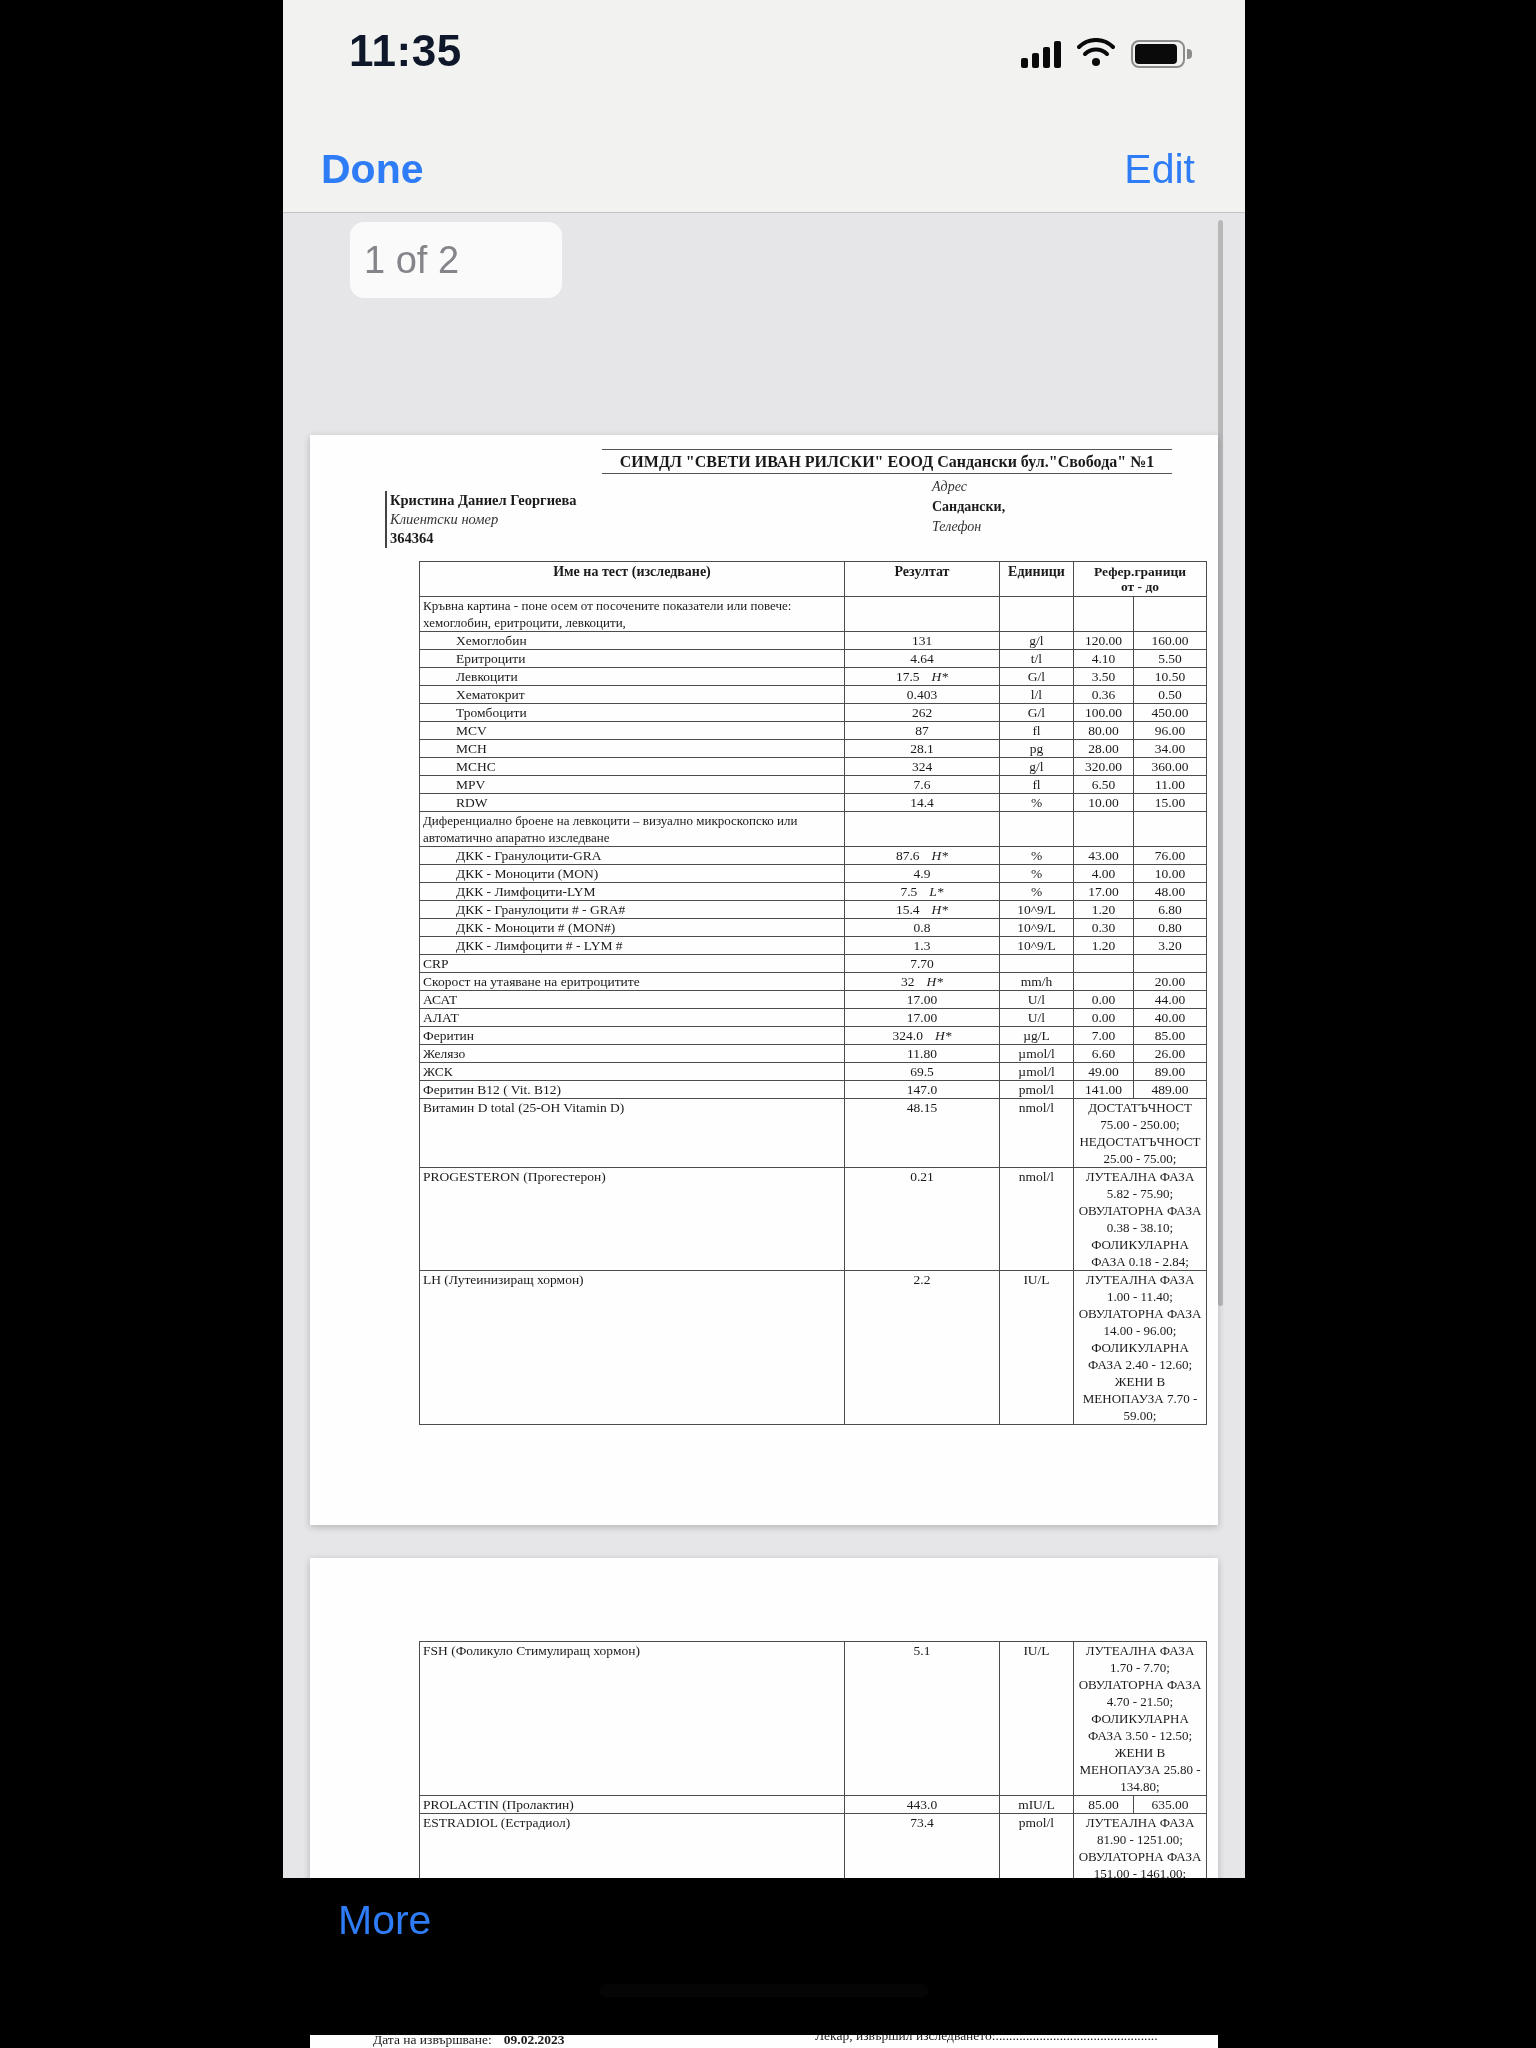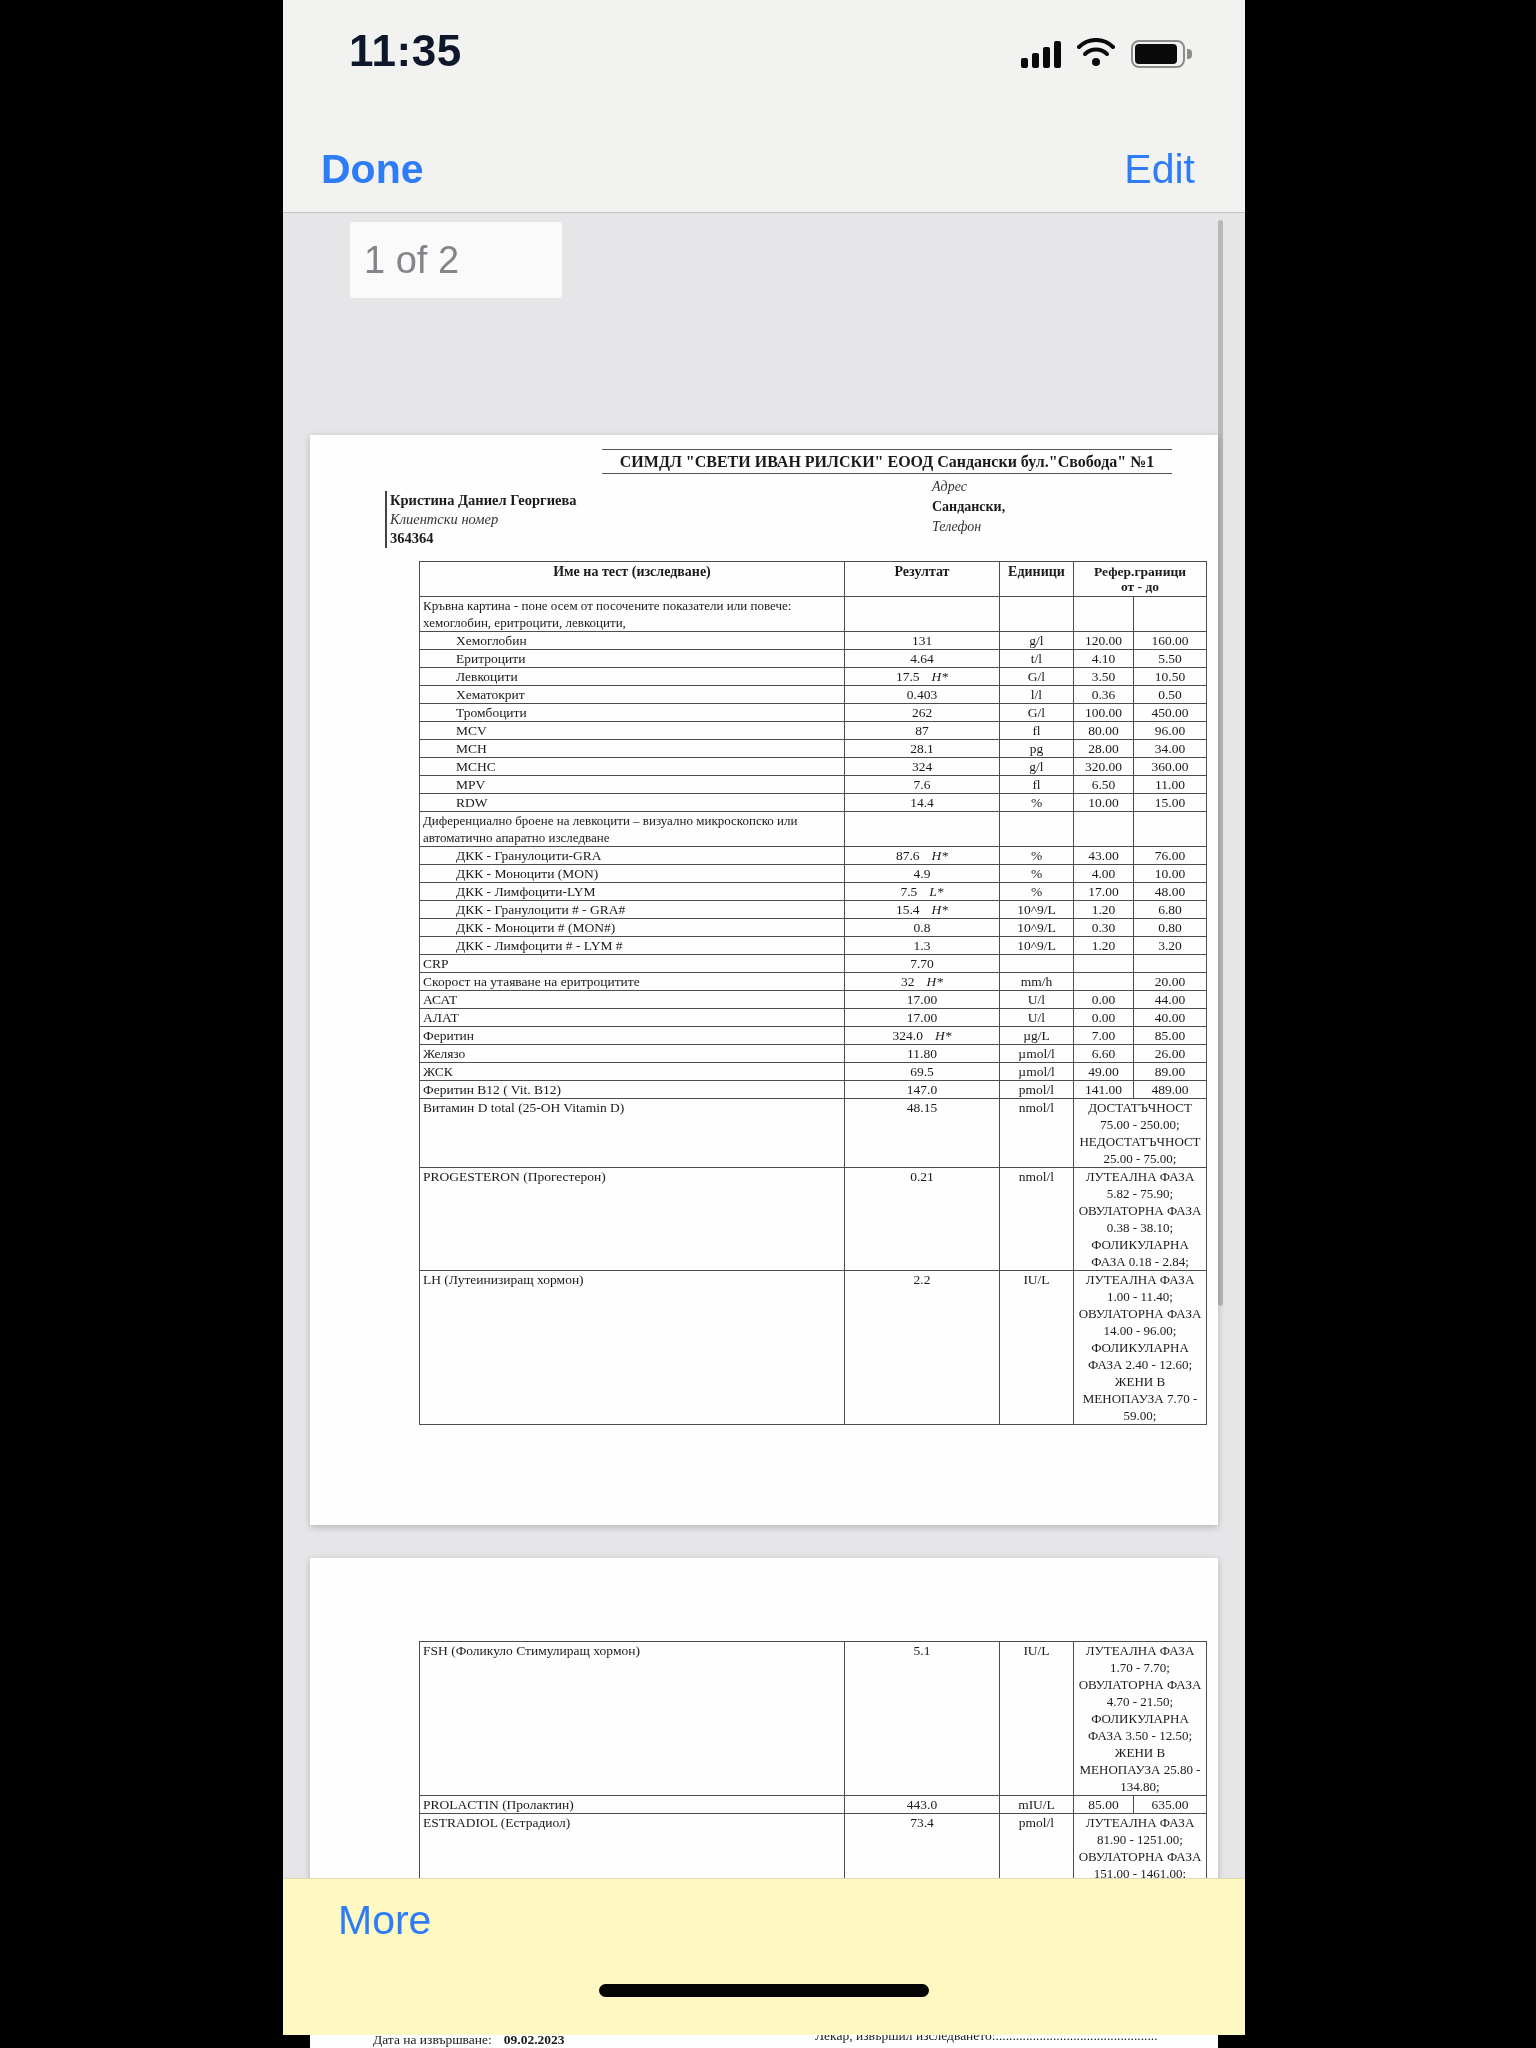--- a/index.html
+++ b/index.html
@@ -21,21 +21,21 @@
   
   .btn-done { position:absolute; left:38px; top:146px; font-size:41px; font-weight:600; color:#2E7CF6; cursor:pointer; }
   .btn-edit { position:absolute; right:50px; top:146px; font-size:41px; font-weight:400; color:#2E7CF6; cursor:pointer; }
 
   
   .viewer { position:absolute; left:0; top:212px; width:962px; height:1666px; background:#e6e6e8; border-top:1px solid rgba(0,0,0,.15); }
   .page { position:absolute; left:27px; width:908px; background:#fefefe; box-shadow:0 2px 7px rgba(0,0,0,.22); }
   .page1 { top:222px; height:1090px; }
   .page2 { top:1345px; height:517px; overflow:hidden; }
 
-  .page-indicator { position:absolute; left:67px; top:222px; width:212px; height:76px; background:rgba(251,251,251,.93); border-radius:4px; display:flex; align-items:center; padding-left:14px; font-size:38px; font-weight:500; color:#84848a; z-index:6; }
+  .page-indicator { position:absolute; left:67px; top:222px; width:212px; height:76px; background:rgba(251,251,251,.93); border-radius:14px; display:flex; align-items:center; padding-left:14px; font-size:38px; font-weight:500; color:#84848a; z-index:6; }
 
   .vscroll { position:absolute; left:935px; top:220px; width:5px; height:1086px; background:rgba(0,0,0,.20); border-radius:3px; z-index:7; }
 
   
   .doc { font-family:"Liberation Serif", serif; color:#1a1a1a; }
   .clinic-rule { position:absolute; left:292px; top:14px; width:570px; border-top:1px solid #555; border-bottom:1px solid #555; text-align:center; font-weight:700; font-size:16px; padding:3px 0 2px; }
   .info-right { position:absolute; left:622px; top:42px; font-size:14px; line-height:20px; }
   .it { font-style:italic; color:#333; }
   .bd { font-weight:700; }
   .patient { position:absolute; left:75px; top:56px; border-left:2px solid #444; padding-left:3px; font-size:14.5px; line-height:19px; }
@@ -59,21 +59,21 @@
   td.unit { text-align:center; }
   td.ref { text-align:center; }
   td.reftext { text-align:center; font-size:13px; line-height:15.5px; padding:2px; }
 
   .foot-note { position:absolute; left:63px; top:452px; font-size:13.5px; }
   .foot-date { position:absolute; left:63px; top:474px; font-size:13.5px; }
   .foot-date b { margin-left:12px; }
   .foot-doc { position:absolute; left:505px; top:470px; font-size:13.5px; }
 
   
-  .toolbar { position:absolute; left:0; top:1878px; width:962px; height:157px; background:#fef9c3; border-top:1px solid rgba(0,0,0,.12); }
+  .toolbar { position:absolute; left:0; top:1878px; width:962px; height:157px; background:#000000; border-top:1px solid rgba(0,0,0,.12); }
   .btn-more { position:absolute; left:55px; top:18px; font-size:41px; color:#2E7CF6; cursor:pointer; }
   .home-indicator { position:absolute; left:316px; top:1984px; width:330px; height:13px; background:#050505; border-radius:7px; }
 </style>
 </head>
 <body>
 
 <div class="screen">
 
   <div class="status-time">11:35</div>
   <div class="status-icons">

